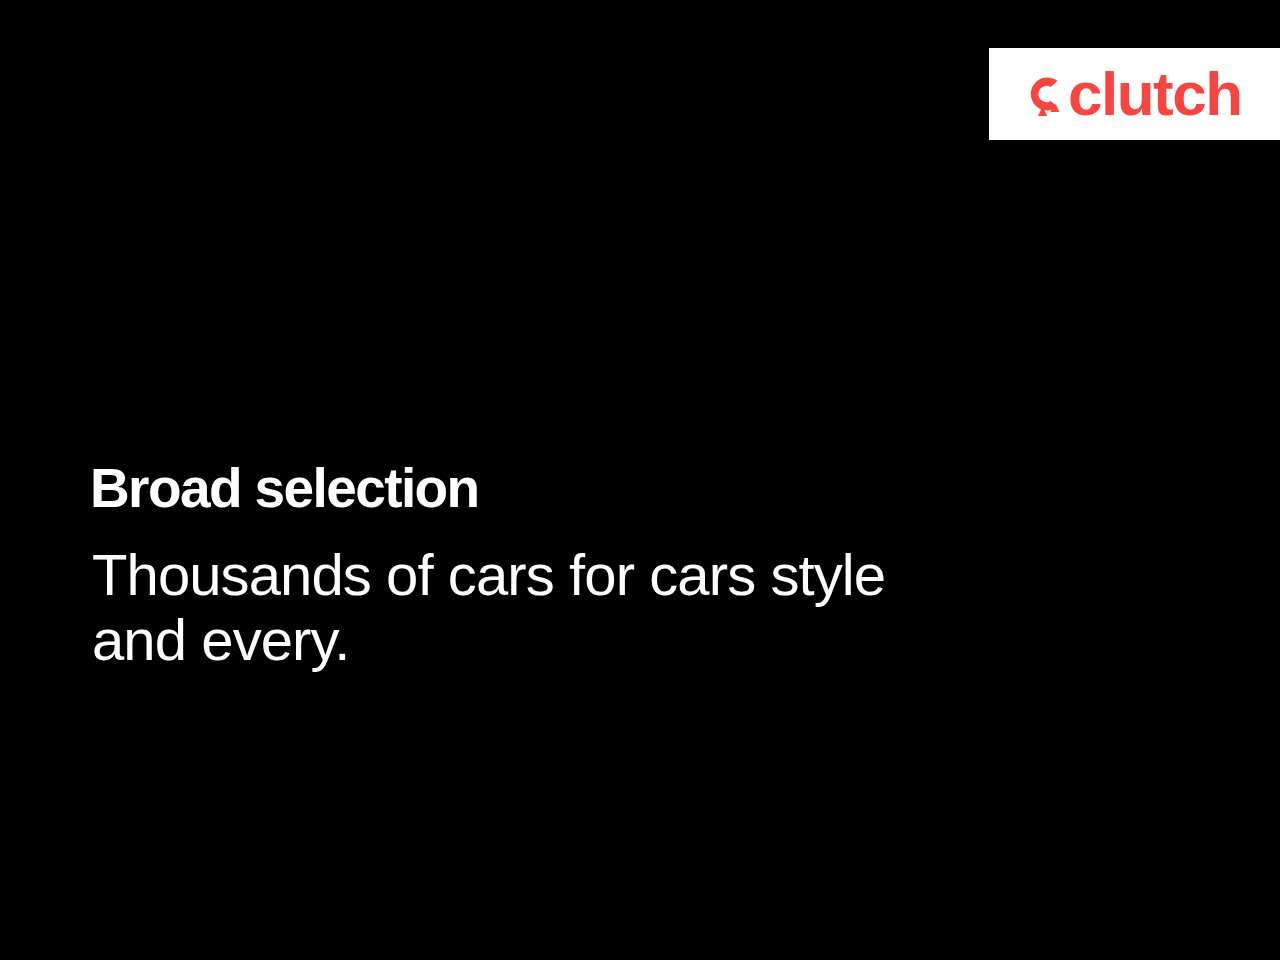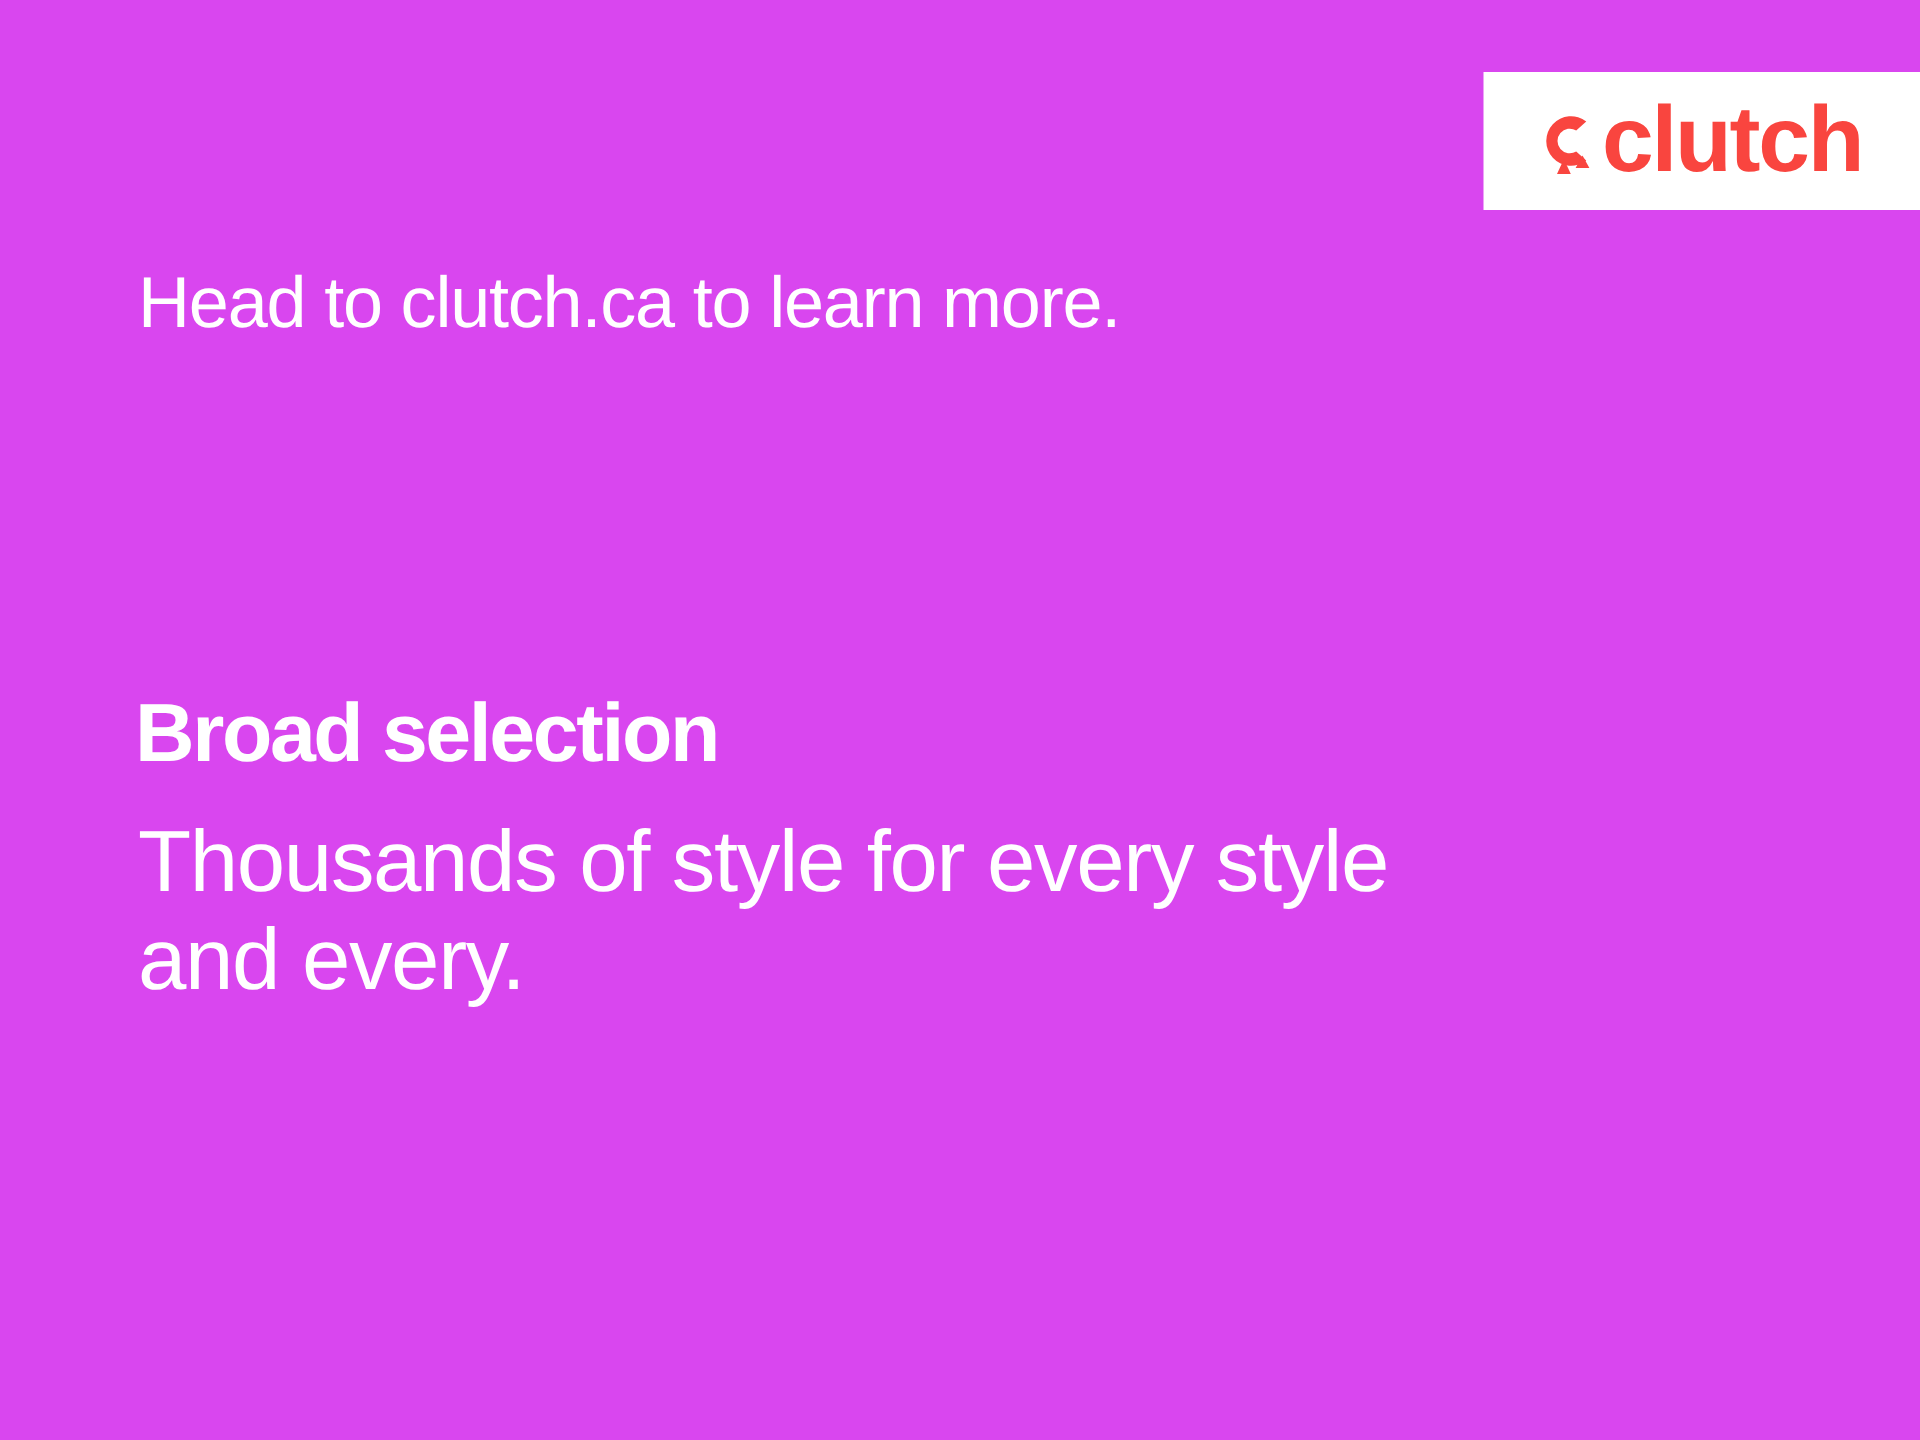--- a/index.html
+++ b/index.html
@@ -12,21 +12,21 @@
     height: 960px;
     overflow: hidden;
     font-family: "Liberation Sans", sans-serif;
     background: #fb4a4d;
   }
 
   #slide {
     position: relative;
     width: 1280px;
     height: 960px;
-    background: #d946ef;
+    background: #000000;
     overflow: hidden;
   }
 
   
   .logo-plate {
     position: absolute;
     left: 989px;
     top: 48px;
     width: 300px;          
     height: 92px;
@@ -118,22 +118,21 @@
                  A 8.2 8.2 0 1 0 28.8 31.0
                  Z" fill="#f9453f"></path>
 
         <path d="M16.0 46.0 L 20.6 36.0 L 25.2 46.0 Z" fill="#f9453f"></path>
         <path d="M28.4 42.0 L 33.0 33.6 L 37.6 42.0 Z" fill="#f9453f"></path>
       </svg>
       <span class="logo-word">clutch</span>
     </div>
   </div>
 
-  <div class="eyebrow">Head to clutch.ca to learn more.</div>
 
   <h1 class="headline">Broad selection</h1>
 
   <div class="subhead">
-    <span class="line">Thousands of style for every style</span>
+    <span class="line">Thousands of cars for cars style</span>
     <span class="line">and every.</span>
   </div>
 
 </div>
 
 </body></html>

